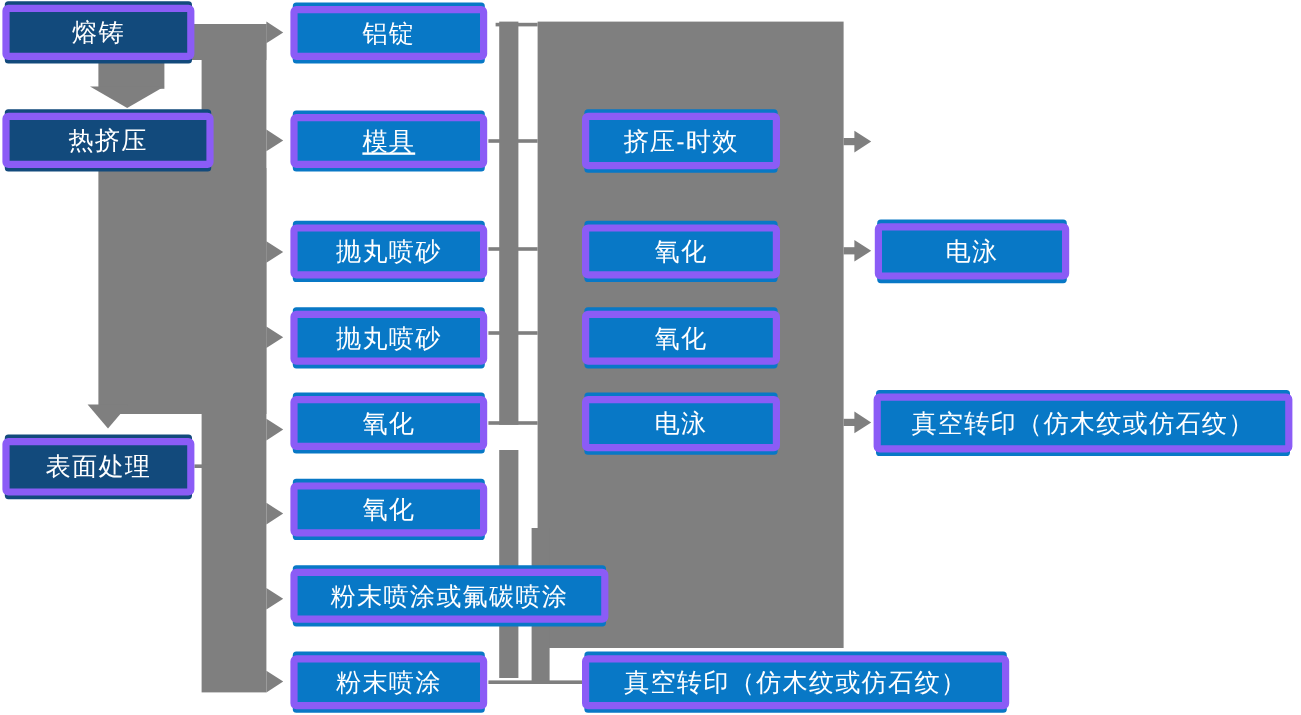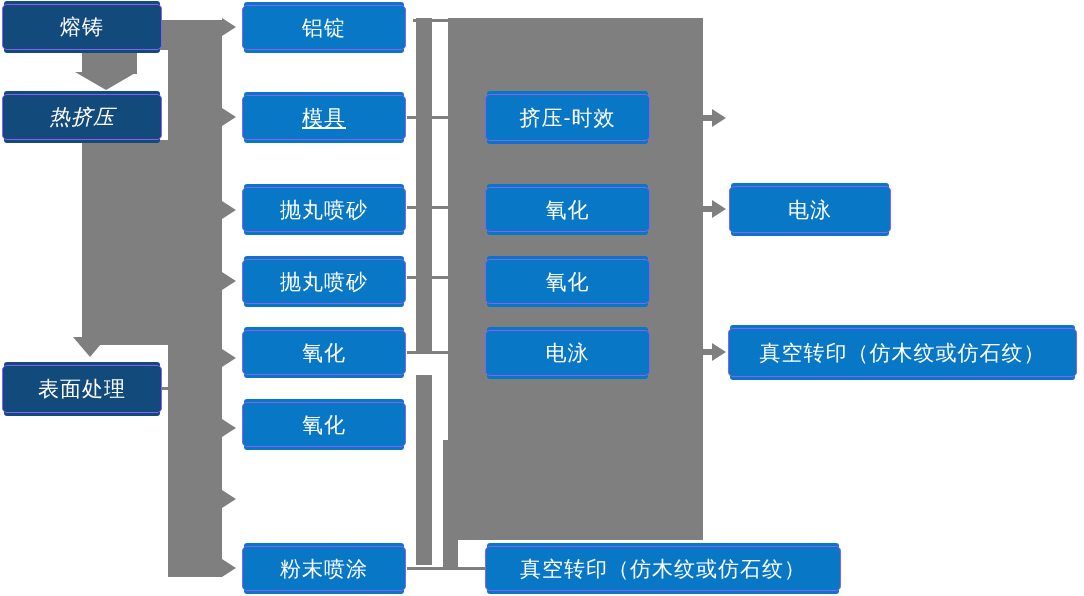--- a/index.html
+++ b/index.html
@@ -1,20 +1,20 @@
 <!DOCTYPE html>
 <html><head>
 <meta charset="utf-8">
 <style>
   html,body{margin:0;padding:0;background:#fff;}
   body{font-family:"Liberation Sans","DejaVu Sans",sans-serif;}
   #canvas{position:relative;width:1084px;height:596px;background:#fff;overflow:hidden;}
 
   
-  .node{position:absolute;box-sizing:border-box;border:1px solid #8b5cf6;border-radius:5px;
+  .node{position:absolute;box-sizing:border-box;border:6px solid #8b5cf6;border-radius:5px;
         color:#fff;display:flex;align-items:center;justify-content:center;
         font-size:21px;letter-spacing:1px;z-index:3;white-space:nowrap;}
   .node.dark{background:#124a7c;box-shadow:0 5px 0 -2px #124a7c,0 -5px 0 -2px #124a7c;}
   .node.light{background:#0878c6;box-shadow:0 5px 0 -2px #0878c6,0 -5px 0 -2px #0878c6;}
 
   
   .c{position:absolute;background:#7f7f7f;z-index:1;}
   .band{z-index:2;}
   .thin{height:3px;z-index:1;}
   .tri{position:absolute;width:0;height:0;background:none;z-index:1;}
@@ -57,29 +57,30 @@
   <div class="c thin" style="left:407px;top:567px;width:78px;"></div>
 
   <div class="c" style="left:703px;top:115px;width:10px;height:6px;"></div>
   <div class="tri right" style="left:712px;top:109px;"></div>
   <div class="c" style="left:703px;top:206px;width:10px;height:6px;"></div>
   <div class="tri right" style="left:712px;top:200px;"></div>
   <div class="c" style="left:703px;top:349px;width:10px;height:6px;"></div>
   <div class="tri right" style="left:712px;top:343px;"></div>
 
   <div class="node dark" style="left:2px;top:4px;width:160px;height:46px;">熔铸</div>
-  <div class="node dark" style="left:2px;top:94px;width:160px;height:46px;font-style:italic;">热挤压</div>
+  <div class="node dark" style="left:2px;top:94px;width:176px;height:46px;">热挤压</div>
   <div class="node dark" style="left:2px;top:365px;width:160px;height:48px;">表面处理</div>
 
   <div class="node light" style="left:242px;top:5px;width:164px;height:45px;font-family:Liberation Serif, serif;">铝锭</div>
   <div class="node light" style="left:242px;top:95px;width:164px;height:45px;text-decoration:underline;">模具</div>
   <div class="node light" style="left:242px;top:187px;width:164px;height:45px;">抛丸喷砂</div>
   <div class="node light" style="left:242px;top:259px;width:164px;height:45px;">抛丸喷砂</div>
   <div class="node light" style="left:242px;top:330px;width:164px;height:45px;">氧化</div>
   <div class="node light" style="left:242px;top:402px;width:164px;height:45px;">氧化</div>
+  <div class="node light" style="left:242px;top:474px;width:265px;height:45px;">粉末喷涂或氟碳喷涂</div>
   <div class="node light" style="left:242px;top:546px;width:164px;height:45px;">粉末喷涂</div>
 
   <div class="node light" style="left:485px;top:94px;width:165px;height:47px;">挤压-时效</div>
   <div class="node light" style="left:485px;top:187px;width:165px;height:45px;">氧化</div>
   <div class="node light" style="left:485px;top:259px;width:165px;height:45px;">氧化</div>
   <div class="node light" style="left:485px;top:330px;width:165px;height:46px;">电泳</div>
   <div class="node light" style="left:485px;top:546px;width:356px;height:45px;">真空转印（仿木纹或仿石纹）</div>
 
   <div class="node light" style="left:729px;top:186px;width:162px;height:47px;">电泳</div>
   <div class="node light" style="left:728px;top:328px;width:349px;height:49px;">真空转印（仿木纹或仿石纹）</div>

